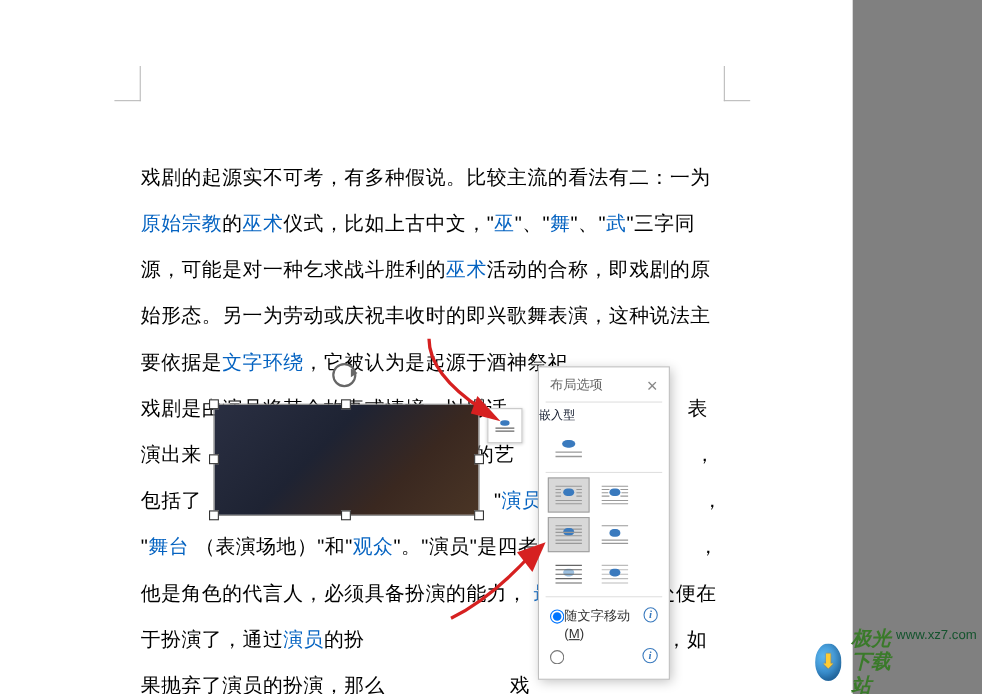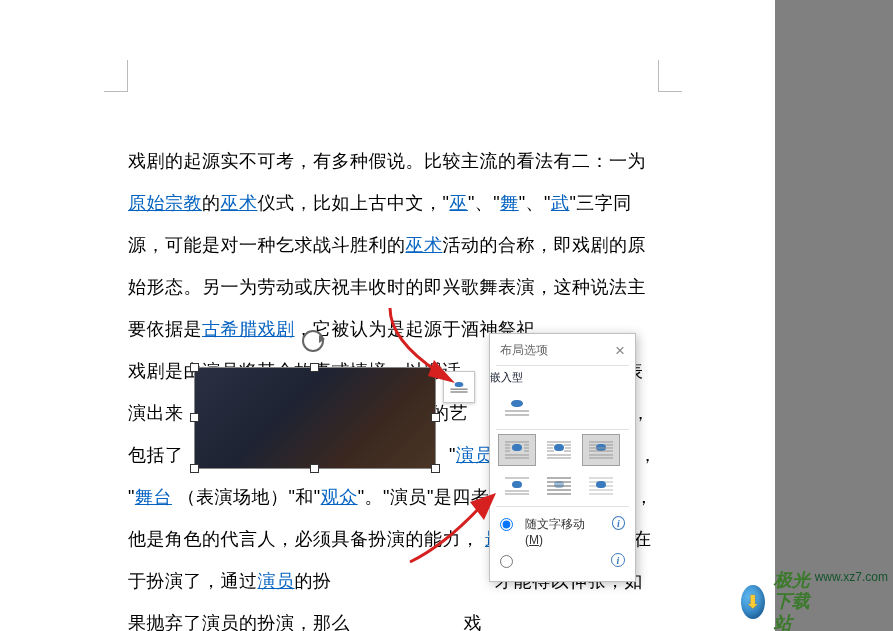--- a/index.html
+++ b/index.html
@@ -32,21 +32,21 @@
     .doc-content {
       position: absolute;
       left: 128px;
       top: 140px;
       width: 530px;
       font-size: 18px;
       line-height: 42px;
       color: #000;
       letter-spacing: 0.5px;
     }
-    .link { color: #0563c1; text-decoration: underline; }
+    .link { color: #0563c1; }
     .selected-image {
       position: absolute;
       left: 195px;
       top: 368px;
       width: 240px;
       height: 100px;
       background: linear-gradient(135deg, #2a2f42 0%, #1e2333 40%, #3a2820 70%, #4a3525 100%);
     }
     .sel-handle {
       position: absolute;
@@ -93,21 +93,21 @@
     }
     .layout-icon-mini {
       width: 100%; height: 100%;
       display: flex; align-items: center; justify-content: center;
     }
     .layout-icon-mini svg { width: 20px; height: 16px; }
     .layout-popup {
       position: absolute;
       left: 489px;
       top: 333px;
-      width: 147px;
+      width: 120px;
       background: #fff;
       border: 1px solid #bfbfbf;
       box-shadow: 2px 2px 10px rgba(0,0,0,0.25);
       font-size: 12px;
     }
     .popup-header {
       display: flex;
       justify-content: space-between;
       align-items: center;
       padding: 8px 10px 6px 10px;
@@ -134,21 +134,21 @@
       align-items: center;
       justify-content: center;
       cursor: pointer;
     }
     .wrap-option.selected { background: #d8d8d8; border-color: #a0a0a0; }
     .wrap-svg { width: 28px; height: 22px; }
     .radio-group { padding: 6px 10px 10px 10px; }
     .radio-row {
       display: flex;
       align-items: flex-start;
-      gap: 12px;
+      gap: 0;
       padding: 3px 0;
       font-size: 12px;
       color: #333;
     }
     .radio-row input { margin-top: 2px; }
     .radio-label u { text-decoration: underline; }
     .info-icon {
       width: 14px; height: 14px;
       border: 1.5px solid #3a7abe;
       border-radius: 50%;
@@ -199,21 +199,21 @@
 </head>
 <body>
 
 <div class="sidebar-right"></div>
 
 <div class="page">
   <div class="corner-tl"></div>
   <div class="corner-tr"></div>
 
   <div class="doc-content">
-    <span>戏剧的起源实不可考，有多种假说。比较主流的看法有二：一为</span><a class="link">原始宗教</a><span>的</span><a class="link">巫术</a><span>仪式，比如上古中文，"</span><a class="link">巫</a><span>"、"</span><a class="link">舞</a><span>"、"</span><a class="link">武</a><span>"三字同源，可能是对一种乞求战斗胜利的</span><a class="link">巫术</a><span>活动的合称，即戏剧的原始形态。另一为劳动或庆祝丰收时的即兴歌舞表演，这种说法主要依据是</span><a class="link">古希腊戏剧</a><span>，它被认为是起源于酒神祭祀</span><br>
+    <span>戏剧的起源实不可考，有多种假说。比较主流的看法有二：一为</span><a class="link">原始宗教</a><span>的</span><a class="link">巫术</a><span>仪式，比如上古中文，"</span><a class="link">巫</a><span>"、"</span><a class="link">舞</a><span>"、"</span><a class="link">武</a><span>"三字同源，可能是对一种乞求战斗胜利的</span><a class="link">巫术</a><span>活动的合称，即戏剧的原始形态。另一为劳动或庆祝丰收时的即兴歌舞表演，这种说法主要依据是</span><a class="link">文字环绕</a><span>，它被认为是起源于酒神祭祀</span><br>
     <span>戏剧是由演员将某个故事或情境，以对话、</span>
     <span style="margin-left:140px">表</span><br>
     <span>演出来</span>
     <span style="margin-left:242px">的艺</span>
     <span style="margin-left:158px">，</span><br>
     <span>包括了</span>
     <span style="margin-left:260px">"</span><a class="link">演员</a>
     <span style="margin-left:140px">，</span><br>
     <span>"</span><a class="link">舞台</a><span> （表演场地）"和"</span><a class="link">观众</a><span>"。"演员"是四者</span>
     <span style="margin-left:140px">，他是角色的代言人，必须具备扮演的能力，</span>

